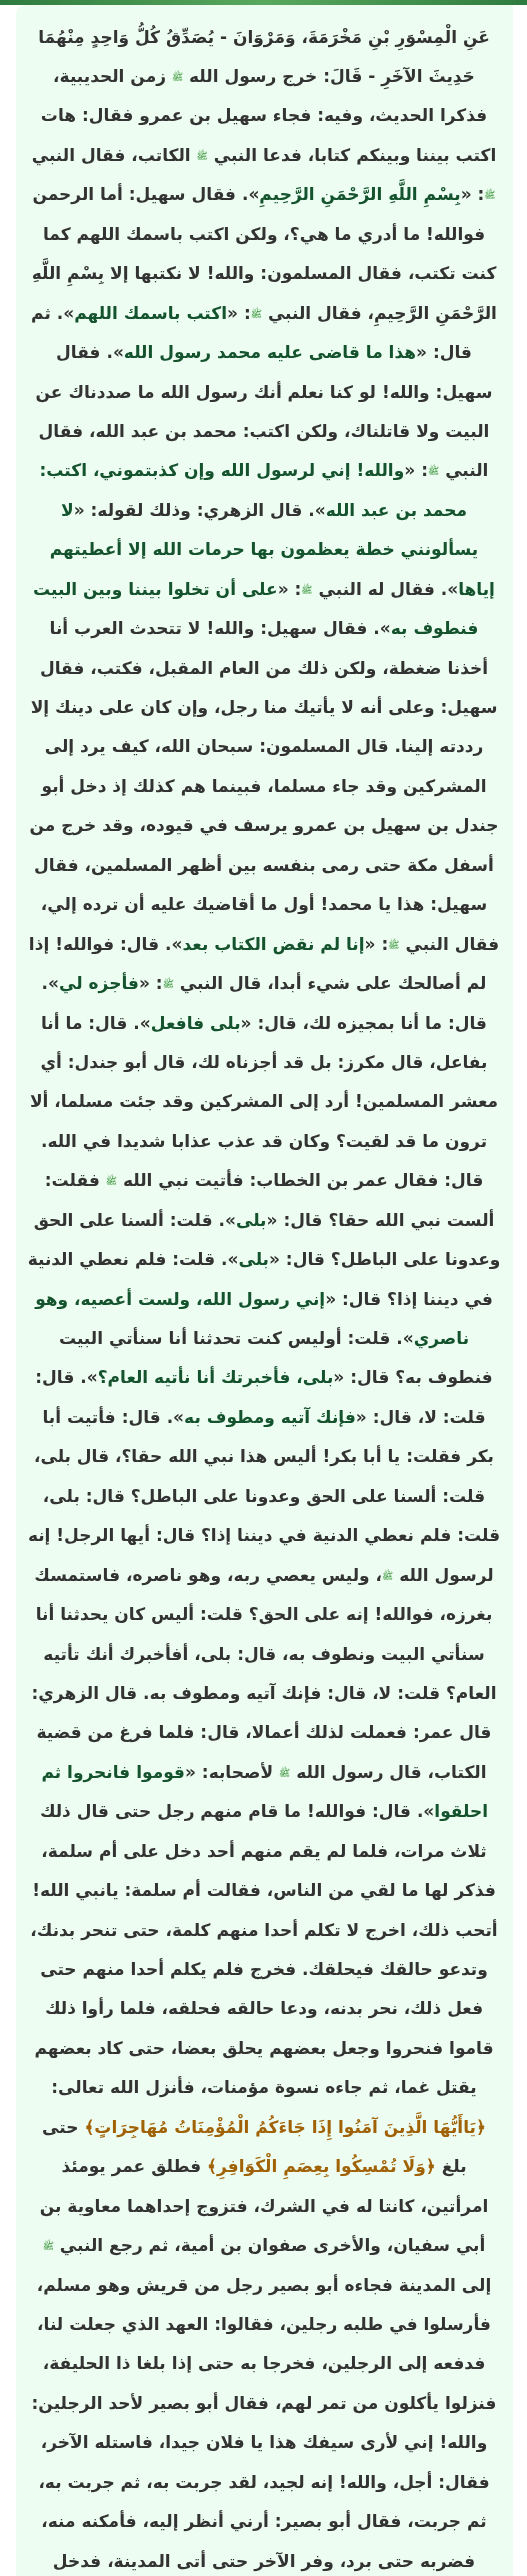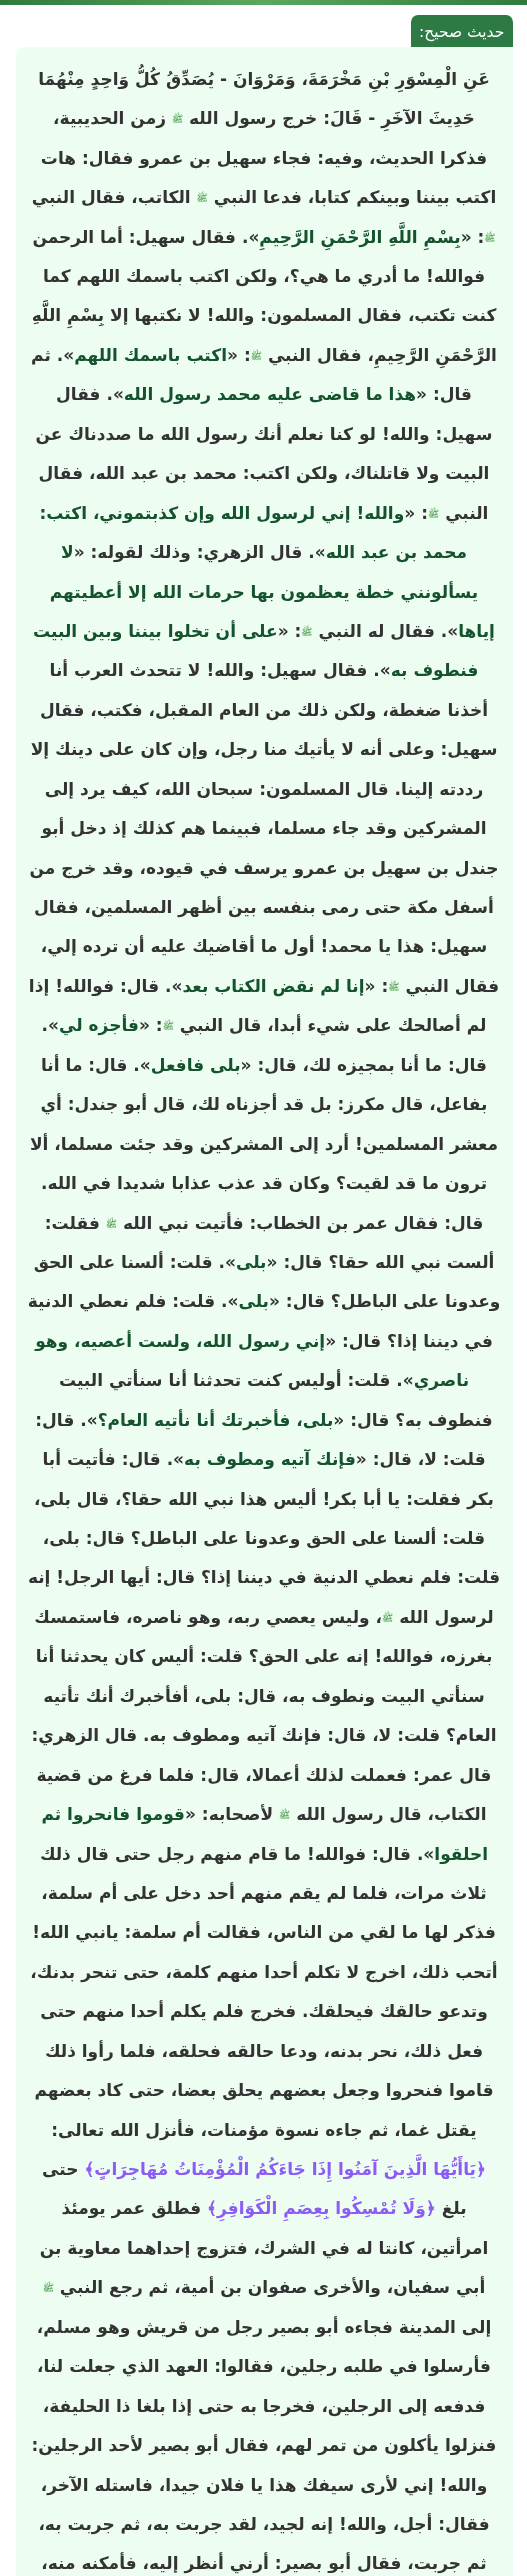--- a/index.html
+++ b/index.html
@@ -30,29 +30,26 @@
     border-radius: 9.3px 0 9.3px 9.3px;
     padding: 12.4px 11.3px 14.4px 11.3px;
     direction: rtl;
     text-align: center;
     font-size: 17px;
     line-height: 2.32;
     font-weight: bold;
     color: #333333;
   }
   .q { color: #14532d; }
-  .ayah { color: #8b5cf6; text-align: center; }
+  .ayah { color: #a16207; text-align: center; }
   .saw { color: #0a7a0a; font-size: 9.3px; font-weight: normal; vertical-align: middle; }
 </style>
 </head>
 <body>
 
 <div class="top-bar"></div>
 
 <div class="wrap">
-  <div class="title-row">
-    <div class="hadith-badge">حديث صحيح:</div>
-  </div>
 
   <div class="hadith-box" id="hadith-box"><span>عَنِ الْمِسْوَرِ بْنِ مَخْرَمَةَ، وَمَرْوَانَ - يُصَدِّقُ كُلُّ وَاحِدٍ مِنْهُمَا حَدِيثَ الآخَرِ - قَالَ: خرج رسول الله </span><span class="saw">ﷺ</span><span> زمن الحديبية، فذكرا الحديث، وفيه: فجاء سهيل بن عمرو فقال: هات اكتب بيننا وبينكم كتابا، فدعا النبي </span><span class="saw">ﷺ</span><span> الكاتب، فقال النبي </span><span class="saw">ﷺ</span><span>: «</span><span class="q">بِسْمِ اللَّهِ الرَّحْمَنِ الرَّحِيمِ</span><span>». فقال سهيل: أما الرحمن فوالله! ما أدري ما هي؟، ولكن اكتب باسمك اللهم كما كنت تكتب، فقال المسلمون: والله! لا نكتبها إلا بِسْمِ اللَّهِ الرَّحْمَنِ الرَّحِيمِ، فقال النبي </span><span class="saw">ﷺ</span><span>: «</span><span class="q">اكتب باسمك اللهم</span><span>». ثم قال: «</span><span class="q">هذا ما قاضى عليه محمد رسول الله</span><span>». فقال سهيل: والله! لو كنا نعلم أنك رسول الله ما صددناك عن البيت ولا قاتلناك، ولكن اكتب: محمد بن عبد الله، فقال النبي </span><span class="saw">ﷺ</span><span>: «</span><span class="q">والله! إني لرسول الله وإن كذبتموني، اكتب: محمد بن عبد الله</span><span>». قال الزهري: وذلك لقوله: «</span><span class="q">لا يسألونني خطة يعظمون بها حرمات الله إلا أعطيتهم إياها</span><span>». فقال له النبي </span><span class="saw">ﷺ</span><span>: «</span><span class="q">على أن تخلوا بيننا وبين البيت فنطوف به</span><span>». فقال سهيل: والله! لا تتحدث العرب أنا أخذنا ضغطة، ولكن ذلك من العام المقبل، فكتب، فقال سهيل: وعلى أنه لا يأتيك منا رجل، وإن كان على دينك إلا رددته إلينا. قال المسلمون: سبحان الله، كيف يرد إلى المشركين وقد جاء مسلما، فبينما هم كذلك إذ دخل أبو جندل بن سهيل بن عمرو يرسف في قيوده، وقد خرج من أسفل مكة حتى رمى بنفسه بين أظهر المسلمين، فقال سهيل: هذا يا محمد! أول ما أقاضيك عليه أن ترده إلي، فقال النبي </span><span class="saw">ﷺ</span><span>: «</span><span class="q">إنا لم نقض الكتاب بعد</span><span>». قال: فوالله! إذا لم أصالحك على شيء أبدا، قال النبي </span><span class="saw">ﷺ</span><span>: «</span><span class="q">فأجزه لي</span><span>». قال: ما أنا بمجيزه لك، قال: «</span><span class="q">بلى فافعل</span><span>». قال: ما أنا بفاعل، قال مكرز: بل قد أجزناه لك، قال أبو جندل: أي معشر المسلمين! أرد إلى المشركين وقد جئت مسلما، ألا ترون ما قد لقيت؟ وكان قد عذب عذابا شديدا في الله. قال: فقال عمر بن الخطاب: فأتيت نبي الله </span><span class="saw">ﷺ</span><span> فقلت: ألست نبي الله حقا؟ قال: «</span><span class="q">بلى</span><span>». قلت: ألسنا على الحق وعدونا على الباطل؟ قال: «</span><span class="q">بلى</span><span>». قلت: فلم نعطي الدنية في ديننا إذا؟ قال: «</span><span class="q">إني رسول الله، ولست أعصيه، وهو ناصري</span><span>». قلت: أوليس كنت تحدثنا أنا سنأتي البيت فنطوف به؟ قال: «</span><span class="q">بلى، فأخبرتك أنا نأتيه العام؟</span><span>». قال: قلت: لا، قال: «</span><span class="q">فإنك آتيه ومطوف به</span><span>». قال: فأتيت أبا بكر فقلت: يا أبا بكر! أليس هذا نبي الله حقا؟، قال بلى، قلت: ألسنا على الحق وعدونا على الباطل؟ قال: بلى، قلت: فلم نعطي الدنية في ديننا إذا؟ قال: أيها الرجل! إنه لرسول الله </span><span class="saw">ﷺ</span><span>، وليس يعصي ربه، وهو ناصره، فاستمسك بغرزه، فوالله! إنه على الحق؟ قلت: أليس كان يحدثنا أنا سنأتي البيت ونطوف به، قال: بلى، أفأخبرك أنك تأتيه العام؟ قلت: لا، قال: فإنك آتيه ومطوف به. قال الزهري: قال عمر: فعملت لذلك أعمالا، قال: فلما فرغ من قضية الكتاب، قال رسول الله </span><span class="saw">ﷺ</span><span> لأصحابه: «</span><span class="q">قوموا فانحروا ثم احلقوا</span><span>». قال: فوالله! ما قام منهم رجل حتى قال ذلك ثلاث مرات، فلما لم يقم منهم أحد دخل على أم سلمة، فذكر لها ما لقي من الناس، فقالت أم سلمة: يانبي الله! أتحب ذلك، اخرج لا تكلم أحدا منهم كلمة، حتى تنحر بدنك، وتدعو حالقك فيحلقك. فخرج فلم يكلم أحدا منهم حتى فعل ذلك، نحر بدنه، ودعا حالقه فحلقه، فلما رأوا ذلك قاموا فنحروا وجعل بعضهم يحلق بعضا، حتى كاد بعضهم يقتل غما، ثم جاءه نسوة مؤمنات، فأنزل الله تعالى: </span><span class="ayah">﴿يَاأَيُّهَا الَّذِينَ آمَنُوا إِذَا جَاءَكُمُ الْمُؤْمِنَاتُ مُهَاجِرَاتٍ﴾</span><span> حتى بلغ </span><span class="ayah">﴿وَلَا تُمْسِكُوا بِعِصَمِ الْكَوَافِرِ﴾</span><span> فطلق عمر يومئذ امرأتين، كانتا له في الشرك، فتزوج إحداهما معاوية بن أبي سفيان، والأخرى صفوان بن أمية، ثم رجع النبي </span><span class="saw">ﷺ</span><span> إلى المدينة فجاءه أبو بصير رجل من قريش وهو مسلم، فأرسلوا في طلبه رجلين، فقالوا: العهد الذي جعلت لنا، فدفعه إلى الرجلين، فخرجا به حتى إذا بلغا ذا الحليفة، فنزلوا يأكلون من تمر لهم، فقال أبو بصير لأحد الرجلين: والله! إني لأرى سيفك هذا يا فلان جيدا، فاستله الآخر، فقال: أجل، والله! إنه لجيد، لقد جربت به، ثم جربت به، ثم جربت، فقال أبو بصير: أرني أنظر إليه، فأمكنه منه، فضربه حتى برد، وفر الآخر حتى أتى المدينة، فدخل المسجد يعدو، فقال رسول الله </span></div>
 
 </div>
 
 
 </body></html>

